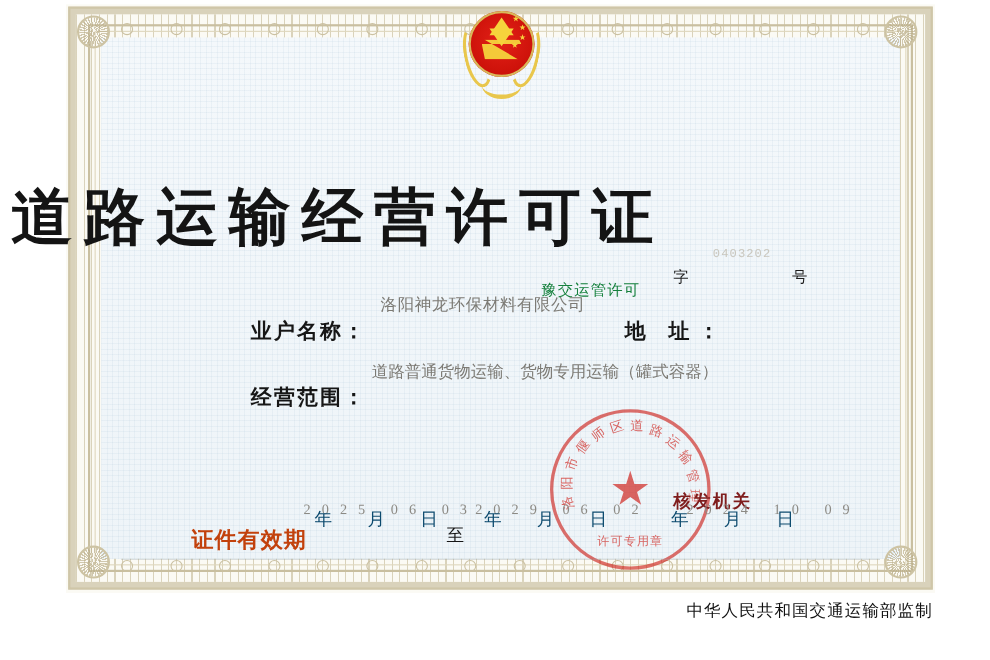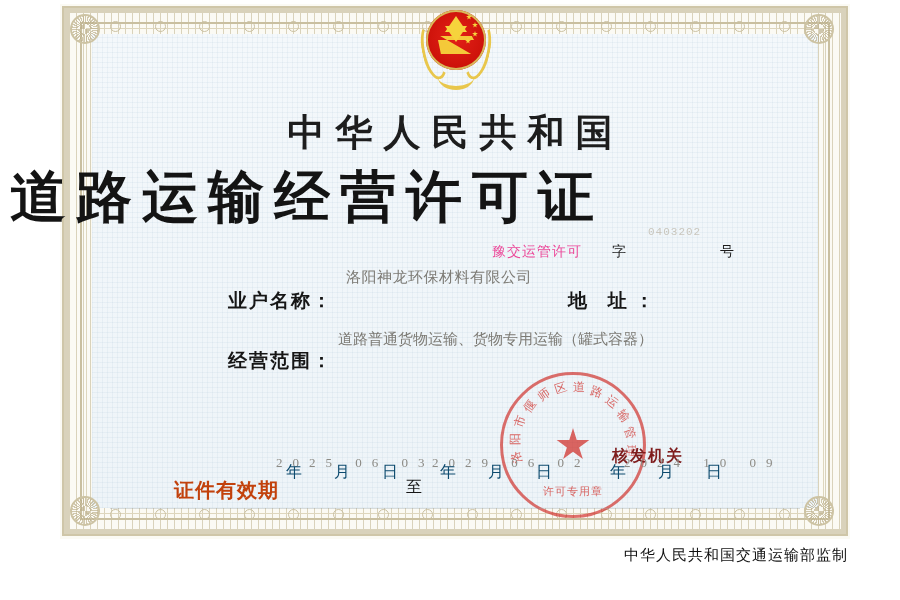--- a/index.html
+++ b/index.html
@@ -235,23 +235,23 @@
   .permit-line {
     position: absolute;
     left: 92px;
     top: 243px;
     width: 726px;
     height: 22px;
   }
   .permit-line .pl-label {
     position: absolute;
     left: 400px;
-    top: 0;
+    top: 12px;
     font-size: 14px;
-    color: #ec4899;
+    color: #15803d;
     letter-spacing: 1px;
   }
   .permit-line .pl-zi {
     position: absolute;
     left: 520px;
     top: 0;
     font-size: 14px;
     color: #1c1c1c;
   }
   .permit-line .pl-hao {
@@ -496,21 +496,20 @@
       <i style="left:40px; top:8px;"></i>
       <i style="left:40px; top:17px;"></i>
       <i style="left:33px; top:24px;"></i>
     </div>
     <div class="gate"></div>
     <div class="wheat-l"></div>
     <div class="wheat-r"></div>
     <div class="ribbon"></div>
   </div>
 
-  <div class="title1">中华人民共和国</div>
   <div class="title2">道路运输经营许可证</div>
 
   <div class="faint-code">0403202</div>
 
   <div class="permit-line">
     <span class="pl-label">豫交运管许可</span>
     <span class="pl-zi">字</span>
     <span class="pl-hao">号</span>
   </div>
 

